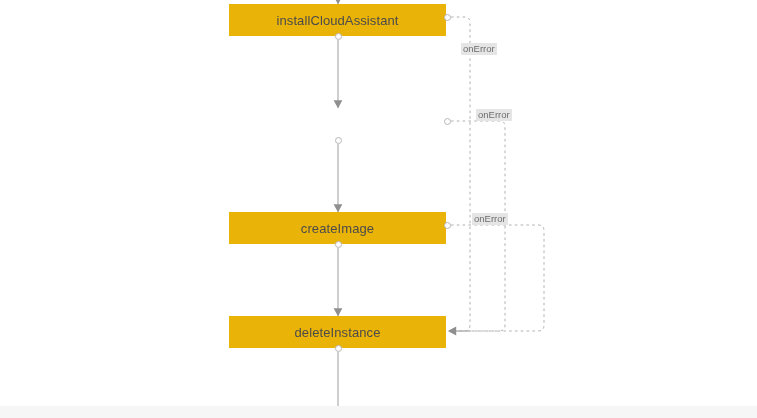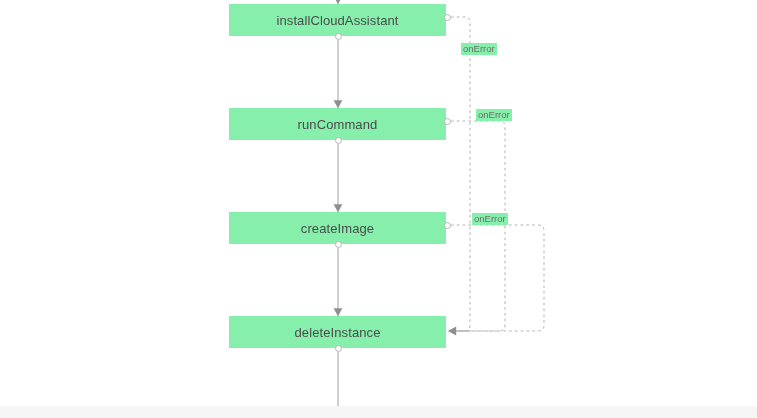--- a/index.html
+++ b/index.html
@@ -23,21 +23,21 @@
     position: absolute;
     left: 0;
     top: 0;
     width: 757px;
     height: 418px;
     pointer-events: none;
   }
   .node {
     position: absolute;
     box-sizing: border-box;
-    background: #86efac;
+    background: #eab308;
     display: flex;
     align-items: center;
     justify-content: center;
     cursor: pointer;
   }
   .node-label {
     font-size: 13px;
     color: #4b4b4b;
     letter-spacing: 0.1px;
     line-height: 1;
@@ -53,21 +53,21 @@
     background: #ffffff;
     cursor: crosshair;
     z-index: 3;
   }
   .edge-label {
     position: absolute;
     font-size: 9.5px;
     color: #6e6e6e;
     line-height: 1;
     white-space: nowrap;
-    background: #86efac;
+    background: #e5e5e5;
     padding: 1px 2px;
     z-index: 2;
   }
 </style>
 </head>
 <body>
 
 <div id="canvas">
 
   <svg id="edge-layer" width="757" height="418" viewBox="0 0 757 418" xmlns="http://www.w3.org/2000/svg">
@@ -114,23 +114,20 @@
 
     <g>
       <line x1="470" y1="331" x2="456" y2="331" stroke="#b0b0b0" stroke-width="1" marker-end="url(#arrow-left)"></line>
     </g>
   </svg>
 
   <div class="node" style="left:229px; top:4px; width:217px; height:32px;">
     <span class="node-label">installCloudAssistant</span>
   </div>
 
-  <div class="node" style="left:229px; top:108px; width:217px; height:32px;">
-    <span class="node-label">runCommand</span>
-  </div>
 
   <div class="node" style="left:229px; top:316px; width:217px; height:32px;">
     <span class="node-label">deleteInstance</span>
   </div>
 
   <div class="node" style="left:229px; top:212px; width:217px; height:32px;">
     <span class="node-label">createImage</span>
   </div>
 
   <div class="node" style="left:0px; top:406px; width:757px; height:12px; background:#f6f6f6;">

